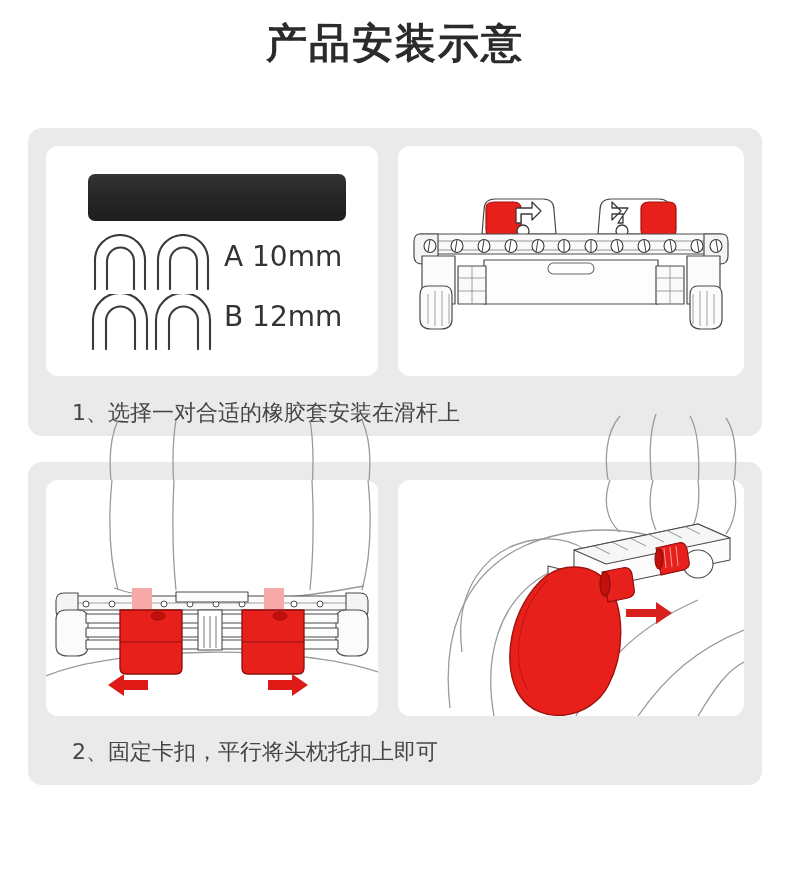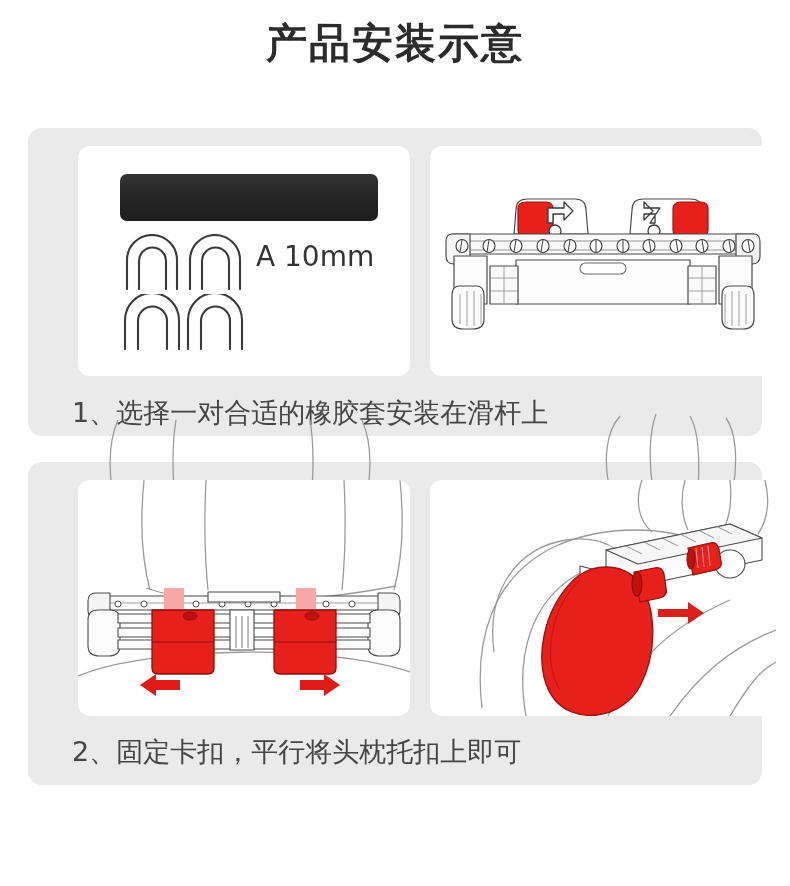--- a/index.html
+++ b/index.html
@@ -31,36 +31,35 @@
   }
   #step1-card{left:28px;top:128px;width:734px;height:308px;}
   #step2-card{left:28px;top:462px;width:734px;height:323px;}
 
   
   .panel{
     position:absolute;
     background:#ffffff;
     border-radius:12px;
     overflow:hidden;
-    margin-left:32px;
   }
   #panel-1{left:46px;top:146px;width:332px;height:230px;}
   #panel-2{left:398px;top:146px;width:346px;height:230px;}
   #panel-3{left:46px;top:480px;width:332px;height:236px;}
   #panel-4{left:398px;top:480px;width:346px;height:236px;}
 
   
   .spill{position:absolute;pointer-events:none;}
   #spill-3{left:46px;top:420px;width:332px;height:70px;overflow:hidden;}
   #spill-4{left:398px;top:414px;width:346px;height:76px;overflow:hidden;}
 
   
   .caption{
     position:absolute;
-    font-size:27px;
+    font-size:22px;
     line-height:30px;
     color:#454545;
     font-family:"DejaVu Sans","Liberation Sans",sans-serif;
     white-space:nowrap;
   }
   #caption-1{left:72px;top:398px;}
   #caption-2{left:72px;top:737px;}
 
   
   .rubber-bar{
@@ -109,20 +108,21 @@
     <div class="sleeve-row" id="sleeve-row-b">
       <svg width="130" height="56" viewBox="0 0 130 56">
         <g fill="none" stroke="#3a3a3a" stroke-width="2.1" stroke-linecap="round">
           <path d="M5,55 L5,26 A27,27 0 0 1 59,26 L59,55"></path>
           <path d="M18,55 L18,27 A14.5,14.5 0 0 1 47,27 L47,55"></path>
           <path d="M68,55 L68,26 A27,27 0 0 1 122,26 L122,55"></path>
           <path d="M81,55 L81,27 A14.5,14.5 0 0 1 110,27 L110,55"></path>
         </g>
       </svg>
     </div>
+    <div class="size-label" id="size-label-b">B  12mm</div>
   </div>
 
   <div class="panel" id="panel-2">
     <svg width="346" height="230" viewBox="0 0 346 230">
       <g fill="#ffffff" stroke="#4a4a4a" stroke-width="1.2" stroke-linejoin="round">
 
         <path d="M86,64 q0,-11 11,-11 l48,0 q11,0 11,11 l2,24 l-74,0 Z"></path>
         <path d="M202,64 q0,-11 11,-11 l48,0 q11,0 11,11 l2,24 l-74,0 Z"></path>
 
         <g fill="#e8201c" stroke="#9e1210" stroke-width="1.2">

